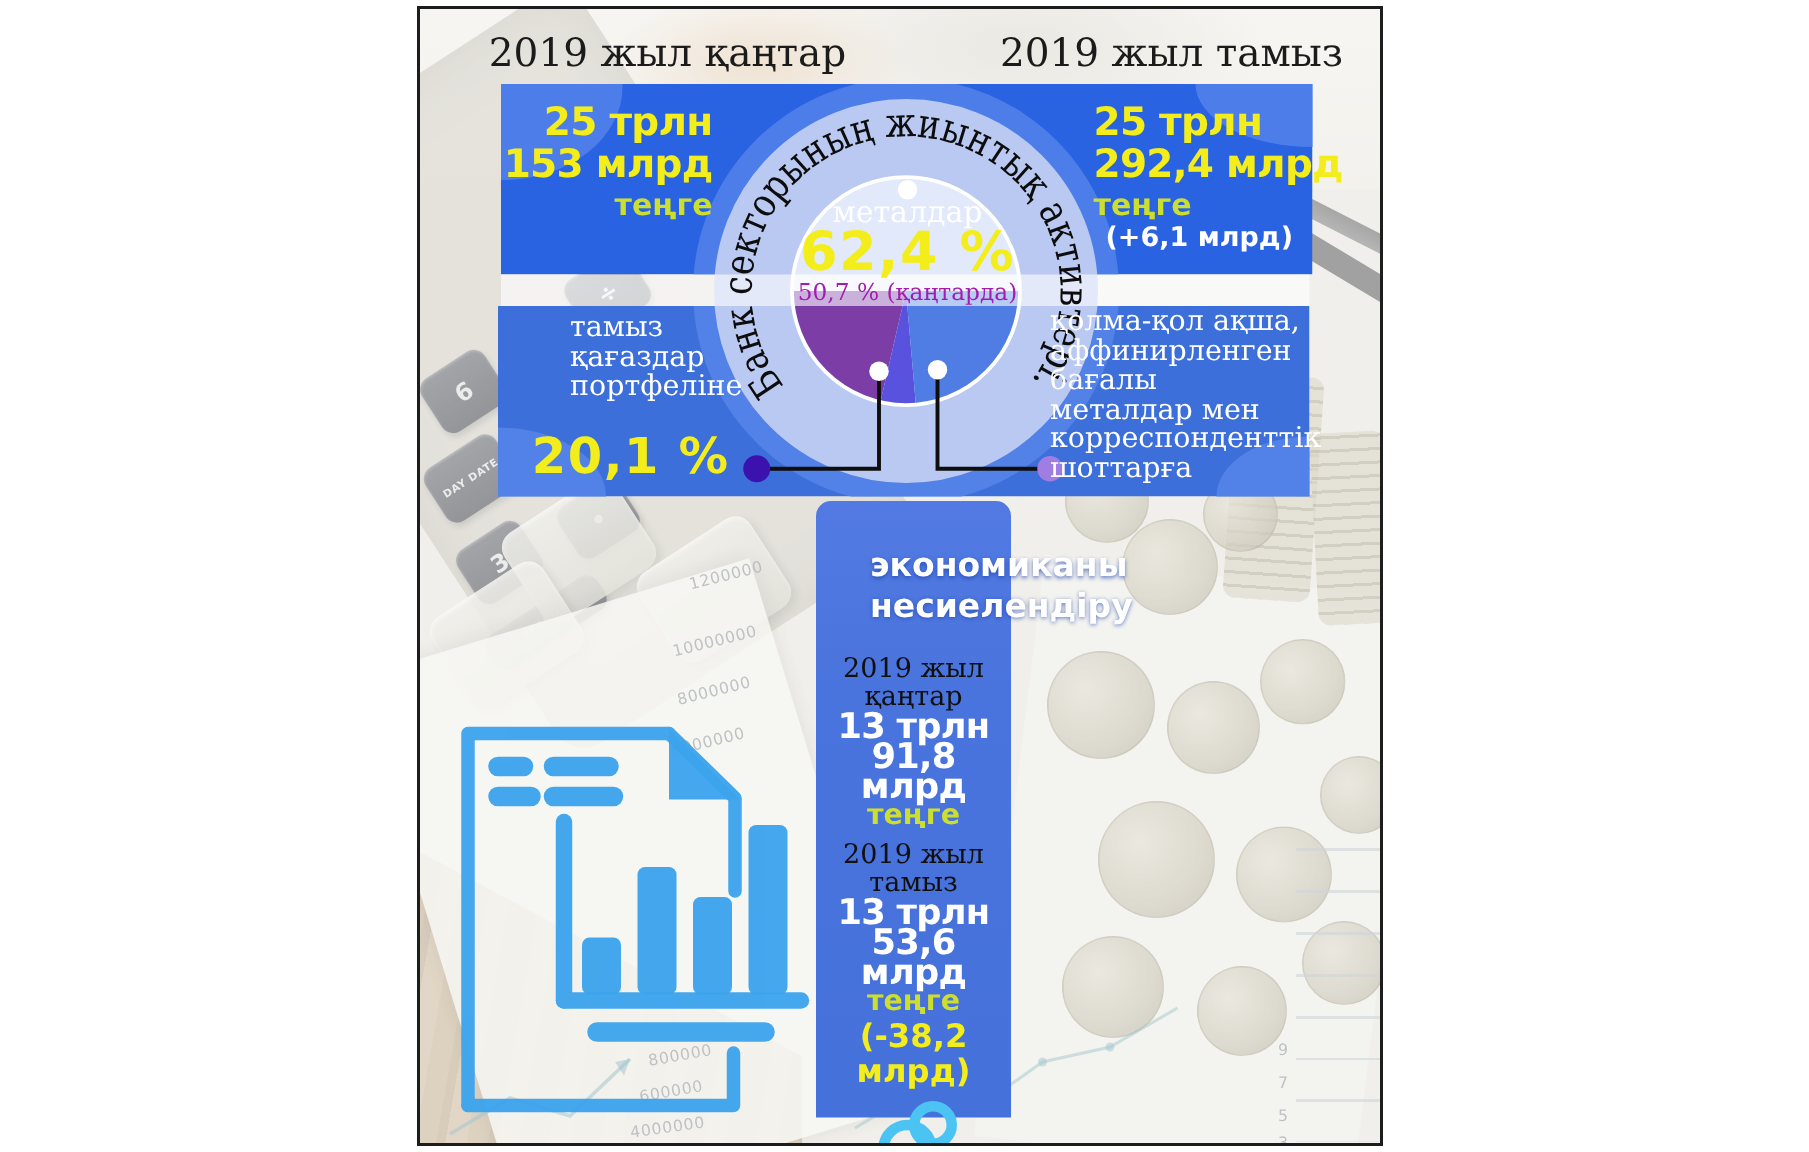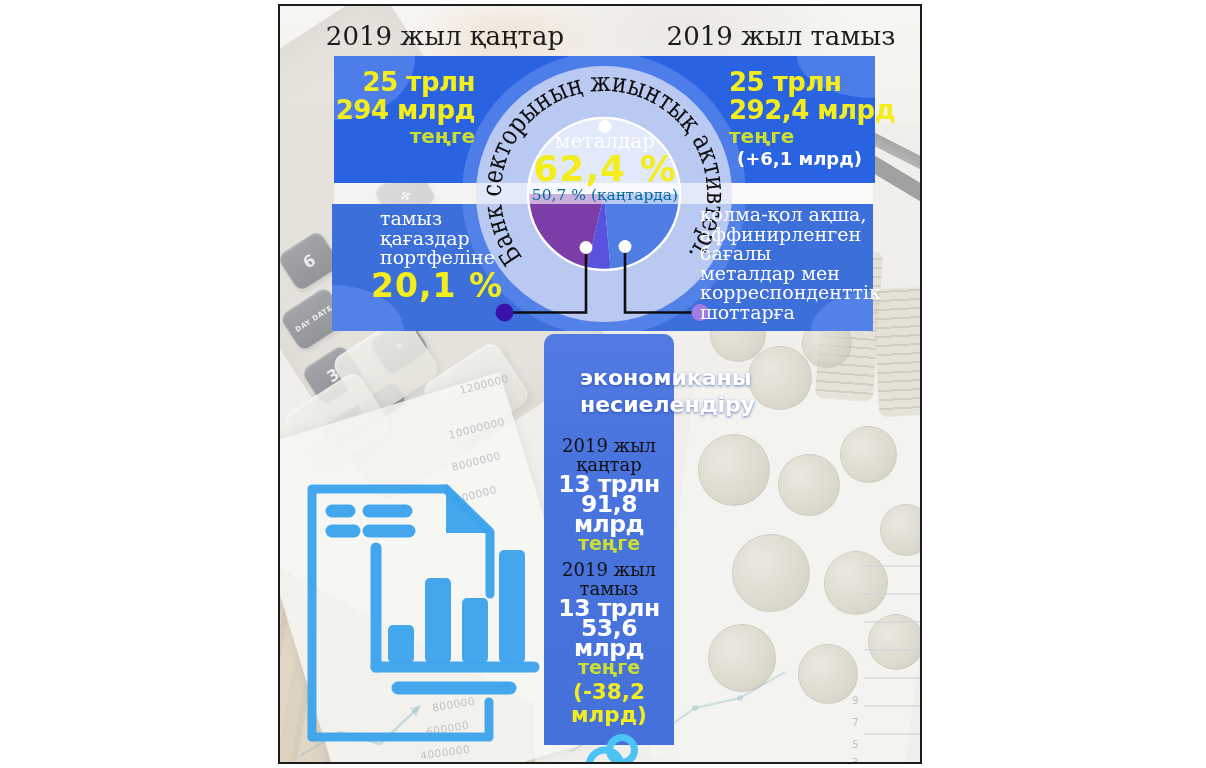--- a/index.html
+++ b/index.html
@@ -226,43 +226,43 @@
       <circle cx="623" cy="244.5" r="6.5" fill="#ffffff"></circle>
       <circle cx="502.5" cy="310.5" r="9" fill="#3b12ae"></circle>
       <circle cx="698" cy="310.5" r="8.5" fill="#a07de2"></circle>
     </svg>
 
     <div class="txt title serif" style="left:15px;top:15px;width:300px;"><span>2019 жыл қаңтар</span></div>
     <div class="txt title serif" style="left:351px;top:15px;width:300px;"><span>2019 жыл тамыз</span></div>
 
     <div class="txt" style="left:20px;top:62px;width:175px;text-align:right;">
       <div class="big-num yellow">25 трлн</div>
-      <div class="big-num yellow">294 млрд</div>
+      <div class="big-num yellow">153 млрд</div>
       <div class="lime" style="font-weight:bold;font-size:20px;line-height:24px;">теңге</div>
     </div>
 
     <div class="txt" style="left:449px;top:62px;width:190px;text-align:left;">
       <div class="big-num yellow">25 трлн</div>
       <div class="big-num yellow">292,4 млрд</div>
       <div class="lime" style="font-weight:bold;font-size:20px;line-height:24px;">теңге</div>
       <div style="color:#fff;font-weight:bold;font-size:18px;line-height:22px;padding-left:8px;">(+6,1 млрд)</div>
     </div>
 
     <div class="txt center-col" style="left:225px;top:125px;width:200px;">
       <div class="serif" style="color:#fff;font-size:20px;line-height:21px;">металдар</div>
       <div class="yellow" style="font-weight:bold;font-size:36px;line-height:34px;letter-spacing:1px;">62,4 %</div>
-      <div class="serif" style="color:#0369a1;font-size:15.5px;line-height:18px;">50,7 % (қаңтарда)</div>
+      <div class="serif" style="color:#a21caf;font-size:15.5px;line-height:18px;">50,7 % (қаңтарда)</div>
     </div>
 
     <div class="txt" style="left:100px;top:203px;width:110px;">
       <div class="serif wlabel">тамыз</div>
       <div class="serif wlabel">қағаздар</div>
       <div class="serif wlabel">портфеліне</div>
     </div>
-    <div class="txt pct yellow" style="left:58px;top:260px;width:165px;text-align:right;">20,1 %</div>
+    <div class="txt pct yellow" style="left:58px;top:278px;width:165px;text-align:center;">20,1 %</div>
 
     <div class="txt" style="left:420px;top:199px;width:172px;text-align:left;">
       <div class="serif wlabel">қолма-қол ақша,</div>
       <div class="serif wlabel">аффинирленген</div>
       <div class="serif wlabel">бағалы металдар мен</div>
       <div class="serif wlabel">корреспонденттік</div>
       <div class="serif wlabel">шоттарға</div>
     </div>
 
     <div class="column">

